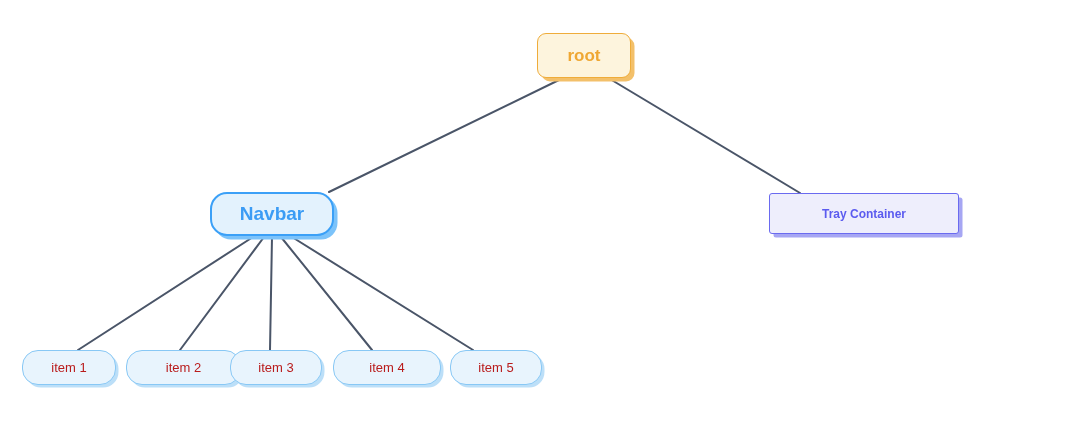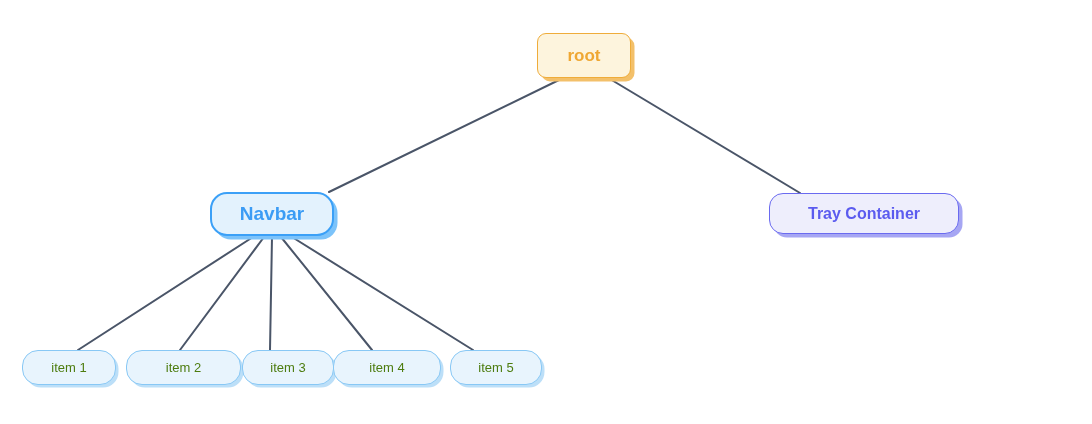--- a/index.html
+++ b/index.html
@@ -60,34 +60,34 @@
     font-weight: bold;
     font-size: 19px;
     box-shadow: 4px 4px 0 -0.5px #7cc3fa;
   }
 
   
   .node-tray {
     background: #eeeefc;
     border-color: #6a6af0;
     border-width: 1.8px;
-    border-radius: 14px;
+    border-radius: 3px;
     color: #5b5bef;
     font-weight: bold;
-    font-size: 16px;
+    font-size: 12px;
     box-shadow: 4px 4px 0 -0.5px #a6a6f3;
   }
 
   
   .node-item {
     background: #e8f4fd;
     border-color: #88c8f5;
     border-width: 1.5px;
     border-radius: 16px;
-    color: #4d7c0f;
+    color: #b91c1c;
     font-weight: normal;
     font-size: 13px;
     box-shadow: 3px 3px 0 -0.5px #bcdff8;
   }
 </style>
 </head>
 <body>
 
 <div id="canvas">
   <svg id="edges" width="1092" height="424" viewBox="0 0 1092 424">
@@ -108,21 +108,21 @@
       </div>
       <div class="node node-tray" style="left: 769px; top: 193px; width: 190px; height: 41px;">
         <span>Tray Container</span>
       </div>
       <div class="node node-item" style="left: 22px; top: 350px; width: 94px; height: 35px;">
         <span>item 1</span>
       </div>
       <div class="node node-item" style="left: 126px; top: 350px; width: 115px; height: 35px;">
         <span>item 2</span>
       </div>
-      <div class="node node-item" style="left: 230px; top: 350px; width: 92px; height: 35px; margin-left: 12px;">
+      <div class="node node-item" style="left: 230px; top: 350px; width: 92px; height: 35px;">
         <span>item 3</span>
       </div>
       <div class="node node-item" style="left: 333px; top: 350px; width: 108px; height: 35px;">
         <span>item 4</span>
       </div>
       <div class="node node-item" style="left: 450px; top: 350px; width: 92px; height: 35px;">
         <span>item 5</span>
       </div>
     </div>
 </div>

